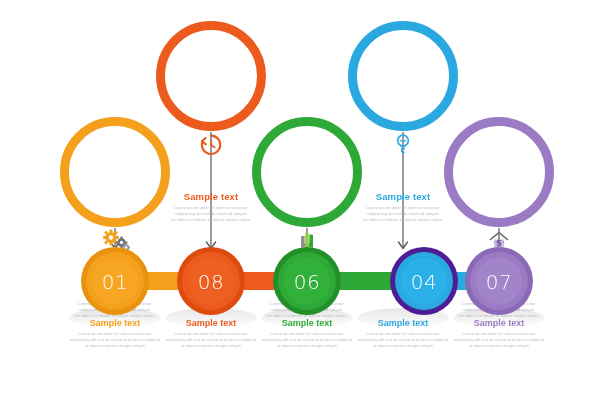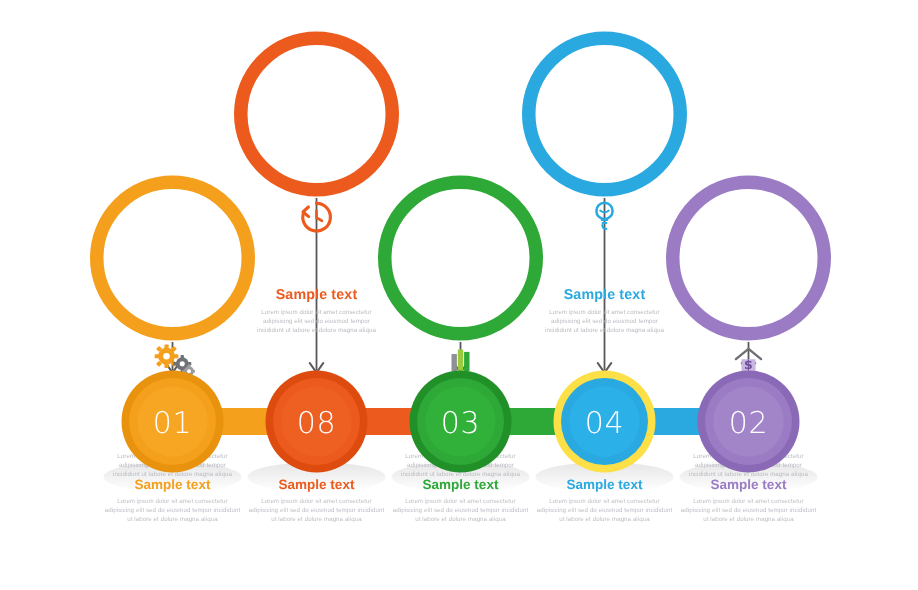--- a/index.html
+++ b/index.html
@@ -287,33 +287,33 @@
   </div>
   <div class="step step-outer" style="left:177px; top:247px; background:#DD4B0F;">
     <div class="step-mid" style="background:#EC5B1D;"></div>
     <div class="step-core" style="background:#EE5F22;">
       <span class="step-num">08</span>
     </div>
   </div>
   <div class="step step-outer" style="left:273px; top:247px; background:#229029;">
     <div class="step-mid" style="background:#2EA836;"></div>
     <div class="step-core" style="background:#31B03A;">
-      <span class="step-num">03</span>
-    </div>
-  </div>
-  <div class="step step-outer" style="left:369px; top:247px; background:#fde047;text-align:center;">
+      <span class="step-num">06</span>
+    </div>
+  </div>
+  <div class="step step-outer" style="left:390px; top:247px; background:#4c1d95;text-align:center;">
     <div class="step-mid" style="background:#29A9E0;"></div>
     <div class="step-core" style="background:#2CB0E8;">
       <span class="step-num">04</span>
     </div>
   </div>
   <div class="step step-outer" style="left:465px; top:247px; background:#8A69B6;">
     <div class="step-mid" style="background:#9B7CC4;"></div>
     <div class="step-core" style="background:#A284C9;">
-      <span class="step-num">02</span>
+      <span class="step-num">07</span>
     </div>
   </div>
 
   <div class="caption" style="left:59px; top:319px;">
     <div class="cap-title" style="color:#F4A01C;">Sample text</div>
     <div class="cap-body">Lorem ipsum dolor sit amet consectetur adipisicing elit sed do eiusmod tempor incididunt ut labore et dolore magna aliqua</div>
   </div>
   <div class="caption" style="left:155px; top:319px;">
     <div class="cap-title" style="color:#EC5B1D;">Sample text</div>
     <div class="cap-body">Lorem ipsum dolor sit amet consectetur adipisicing elit sed do eiusmod tempor incididunt ut labore et dolore magna aliqua</div>

